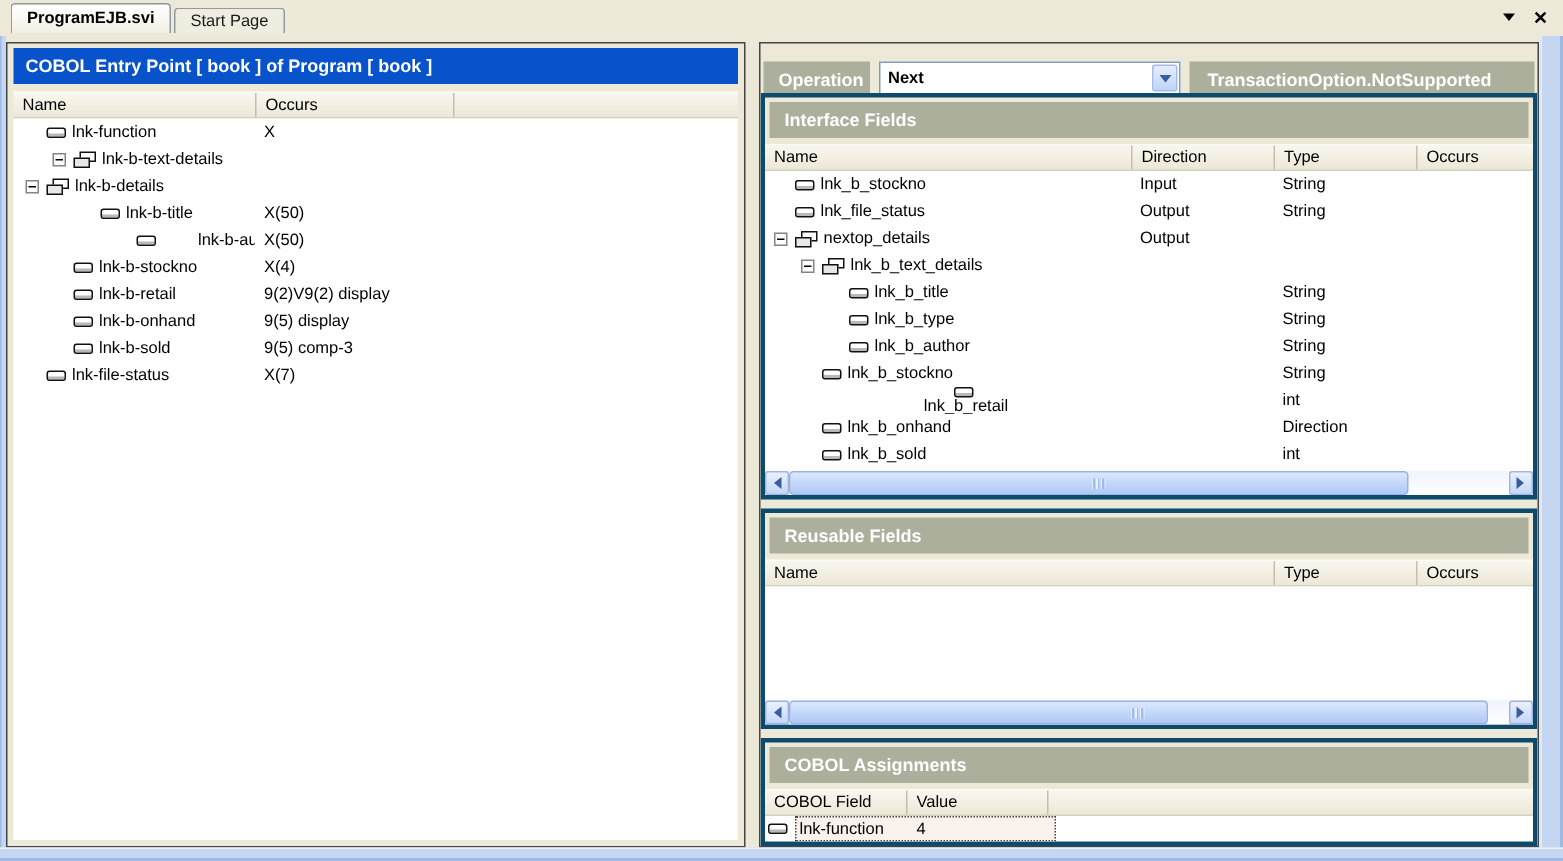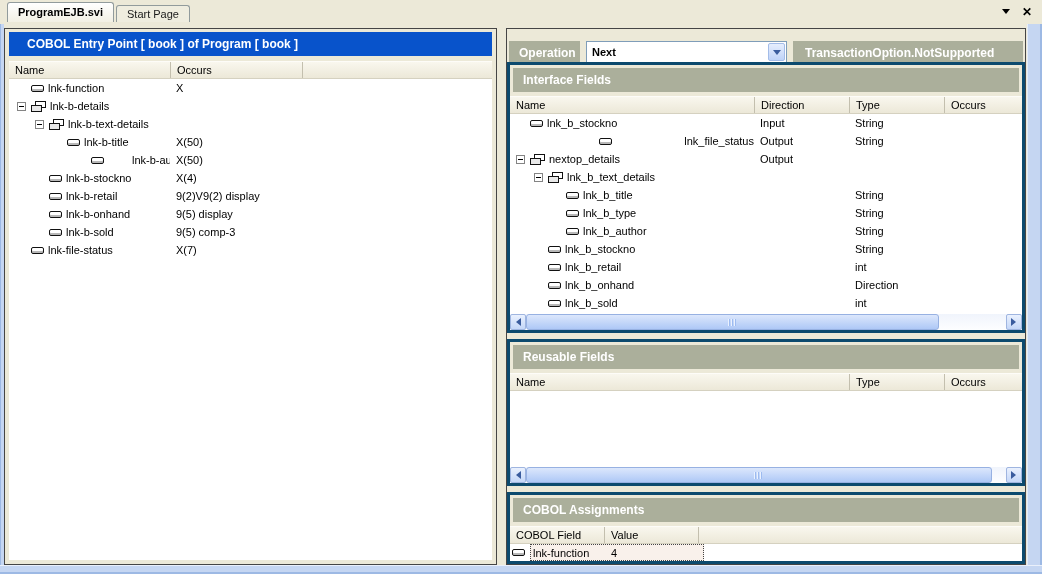--- a/index.html
+++ b/index.html
@@ -20,21 +20,21 @@
   .tab.inactive { height:17px; line-height:16px; background:#EFEDDF; margin-left:2px; color:#1a1a1a; }
   .win-btns { position:absolute; right:10px; top:5px; display:flex; gap:12px; align-items:center; }
   .dd-tri { width:0; height:0; border:4px solid transparent; border-top:5px solid #000; margin-top:4px; }
   .close-x { font-weight:bold; font-size:12px; line-height:12px; color:#000; }
 
   
   .panel { position:absolute; top:28px; height:537px; border:1px solid #454545; background:#ECE9D8; display:flex; flex-direction:column; overflow:hidden; }
   .left-panel { left:4px; width:493px; }
   .right-panel { left:506px; width:520px; display:block; position:absolute; }
 
-  .blue-title { margin:3px 4px 5px 4px; height:24px; background:#0853CB; color:#fff; font-weight:bold; font-size:12px; line-height:24px; padding-left:18px; }
+  .blue-title { margin:3px 4px 5px 4px; height:24px; background:#0853CB; color:#fff; font-weight:bold; font-size:12px; line-height:24px; padding-left:8px; }
 
   .colhead { height:18px; display:flex; background:linear-gradient(#F9F7EE,#ECE8D8); border-top:1px solid #FDFCF8; border-bottom:1px solid #D5D1C0; flex:none; }
   .colhead .hcell { padding-left:6px; line-height:17px; position:relative; overflow:hidden; white-space:nowrap; }
   .colhead .hcell + .hcell { border-left:1px solid #C3BFAE; }
 
   .tbody { flex:1; background:#fff; overflow:hidden; }
 
   .tree-row { height:18px; display:flex; align-items:center; white-space:nowrap; }
   .cell { display:flex; align-items:center; height:18px; overflow:hidden; }
   .txt { padding-left:0; }
@@ -106,48 +106,48 @@
             <span class="spacer"></span>
             <span class="icon-leaf"></span>
             <span class="txt">lnk-function</span>
           </div>
           <div class="cell" style="width: 132px;">
             <span class="txt" style="padding-left: 6px;">X</span>
           </div>
           <div class="cell" style="flex: 1 1 0%;"></div>
         </div>
         <div class="tree-row">
+          <div class="cell" style="width: 161px; padding-left: 26px;">
+            <span class="expander"></span>
+            <span class="icon-group">
+              <span class="g1"></span>
+              <span class="g2"></span>
+            </span>
+            <span class="txt">lnk-b-text-details</span>
+          </div>
+          <div class="cell" style="width: 132px;">
+            <span class="txt" style="padding-left: 6px;"></span>
+          </div>
+          <div class="cell" style="flex: 1 1 0%;"></div>
+        </div>
+        <div class="tree-row">
           <div class="cell" style="width: 161px; padding-left: 8px;">
             <span class="expander"></span>
             <span class="icon-group">
               <span class="g1"></span>
               <span class="g2"></span>
             </span>
             <span class="txt">lnk-b-details</span>
           </div>
           <div class="cell" style="width: 132px;">
             <span class="txt" style="padding-left: 6px;"></span>
           </div>
           <div class="cell" style="flex: 1 1 0%;"></div>
         </div>
         <div class="tree-row">
-          <div class="cell" style="width: 161px; padding-left: 26px;">
-            <span class="expander"></span>
-            <span class="icon-group">
-              <span class="g1"></span>
-              <span class="g2"></span>
-            </span>
-            <span class="txt">lnk-b-text-details</span>
-          </div>
-          <div class="cell" style="width: 132px;">
-            <span class="txt" style="padding-left: 6px;"></span>
-          </div>
-          <div class="cell" style="flex: 1 1 0%;"></div>
-        </div>
-        <div class="tree-row">
           <div class="cell" style="width: 161px; padding-left: 44px;">
             <span class="spacer"></span>
             <span class="icon-leaf"></span>
             <span class="txt">lnk-b-title</span>
           </div>
           <div class="cell" style="width: 132px;">
             <span class="txt" style="padding-left: 6px;">X(50)</span>
           </div>
           <div class="cell" style="flex: 1 1 0%;"></div>
         </div>
@@ -252,21 +252,21 @@
               <span class="txt" style="padding-left: 6px;">Input</span>
             </div>
             <div class="cell" style="width: 95px;">
               <span class="txt" style="padding-left: 6px;">String</span>
             </div>
             <div class="cell" style="flex: 1 1 0%;">
               <span class="txt" style="padding-left: 6px;"></span>
             </div>
           </div>
           <div class="tree-row">
-            <div class="cell" style="width: 244px; padding-left: 6px; justify-content: space-between;">
+            <div class="cell" style="width: 244px; padding-left: 6px;">
               <span class="spacer"></span>
               <span class="icon-leaf"></span>
               <span class="txt">lnk_file_status</span>
             </div>
             <div class="cell" style="width: 95px;">
               <span class="txt" style="padding-left: 6px;">Output</span>
             </div>
             <div class="cell" style="width: 95px;">
               <span class="txt" style="padding-left: 6px;">String</span>
             </div>
@@ -370,21 +370,21 @@
               <span class="txt" style="padding-left: 6px;"></span>
             </div>
             <div class="cell" style="width: 95px;">
               <span class="txt" style="padding-left: 6px;">String</span>
             </div>
             <div class="cell" style="flex: 1 1 0%;">
               <span class="txt" style="padding-left: 6px;"></span>
             </div>
           </div>
           <div class="tree-row">
-            <div class="cell" style="width: 244px; padding-left: 24px;">
+            <div class="cell" style="width: 244px; padding-left: 24px; flex-direction: column;">
               <span class="spacer"></span>
               <span class="icon-leaf"></span>
               <span class="txt">lnk_b_retail</span>
             </div>
             <div class="cell" style="width: 95px;">
               <span class="txt" style="padding-left: 6px;"></span>
             </div>
             <div class="cell" style="width: 95px;">
               <span class="txt" style="padding-left: 6px;">int</span>
             </div>

